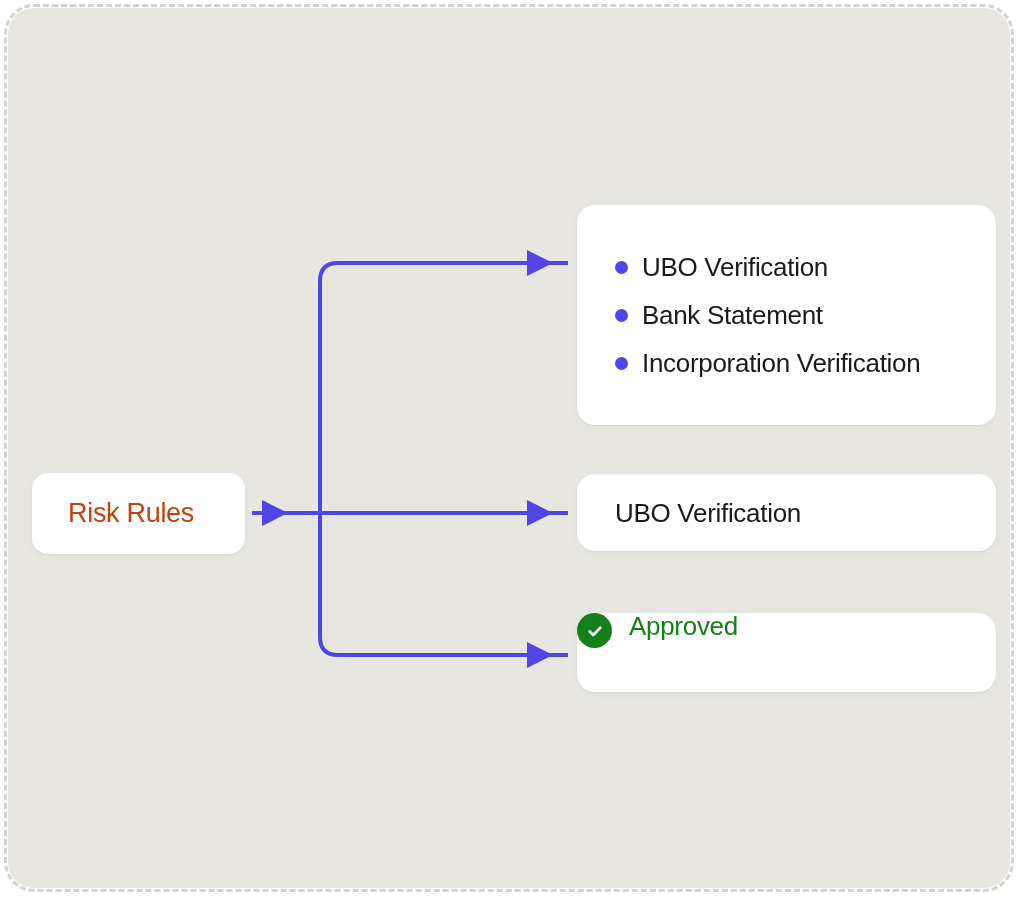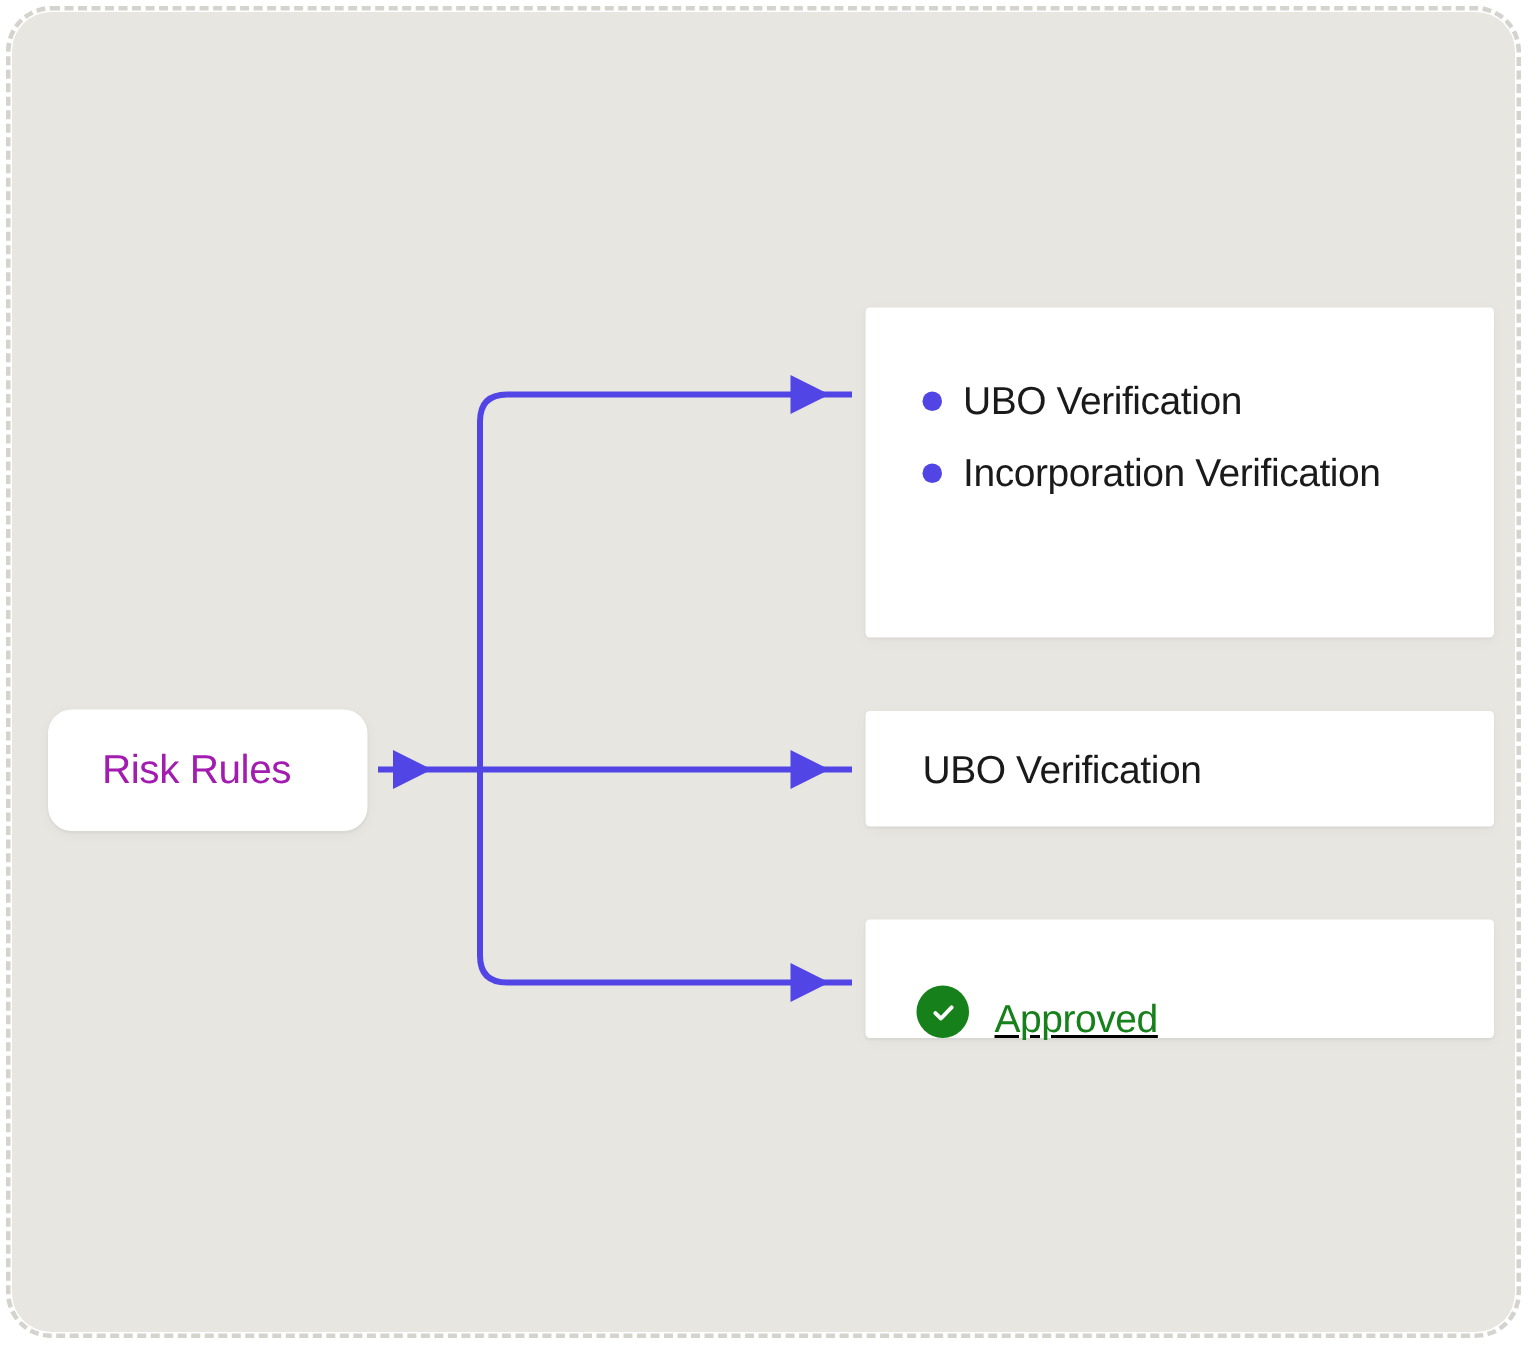--- a/index.html
+++ b/index.html
@@ -49,39 +49,39 @@
     width: 1026px;
     height: 900px;
     pointer-events: none;
   }
 
   
   .node {
     position: absolute;
     box-sizing: border-box;
     background: #ffffff;
-    border-radius: 3px;
+    border-radius: 18px;
     box-shadow: 0 1px 2px rgba(20, 20, 20, 0.05),
                 0 2px 10px rgba(20, 20, 20, 0.035);
   }
 
   
   .node-root {
     left: 32px;
     top: 473px;
     width: 213px;
     height: 81px;
     display: flex;
     align-items: center;
     border-radius: 16px;
   }
   .node-root .node-title {
     padding-left: 36px;
     font-size: 27px;
-    color: #a21caf;
+    color: #c2410c;
     letter-spacing: -0.3px;
     line-height: 1;
   }
 
   
   .node-list {
     left: 577px;
     top: 205px;
     width: 419px;
     height: 220px;
@@ -130,23 +130,21 @@
     line-height: 1;
   }
 
   
   .node-status {
     left: 577px;
     top: 613px;
     width: 419px;
     height: 79px;
     display: flex;
-    align-items: flex-end;
-    padding-left: 34px;
-    text-decoration: underline;
+    align-items: flex-start;
   }
   .status-icon {
     width: 35px;
     height: 35px;
     border-radius: 50%;
     background: #16801a;
     flex: 0 0 auto;
     display: flex;
     align-items: center;
     justify-content: center;
@@ -196,20 +194,24 @@
 </div>
 
 <div class="node node-list">
   <ul class="checklist">
     <li>
       <span class="bullet"></span>
       <span class="item-label">UBO Verification</span>
     </li>
     <li>
       <span class="bullet"></span>
+      <span class="item-label">Bank Statement</span>
+    </li>
+    <li>
+      <span class="bullet"></span>
       <span class="item-label">Incorporation Verification</span>
     </li>
   </ul>
 </div>
 
 <div class="node node-plain">
   <span class="node-title">UBO Verification</span>
 </div>
 
 <div class="node node-status">

